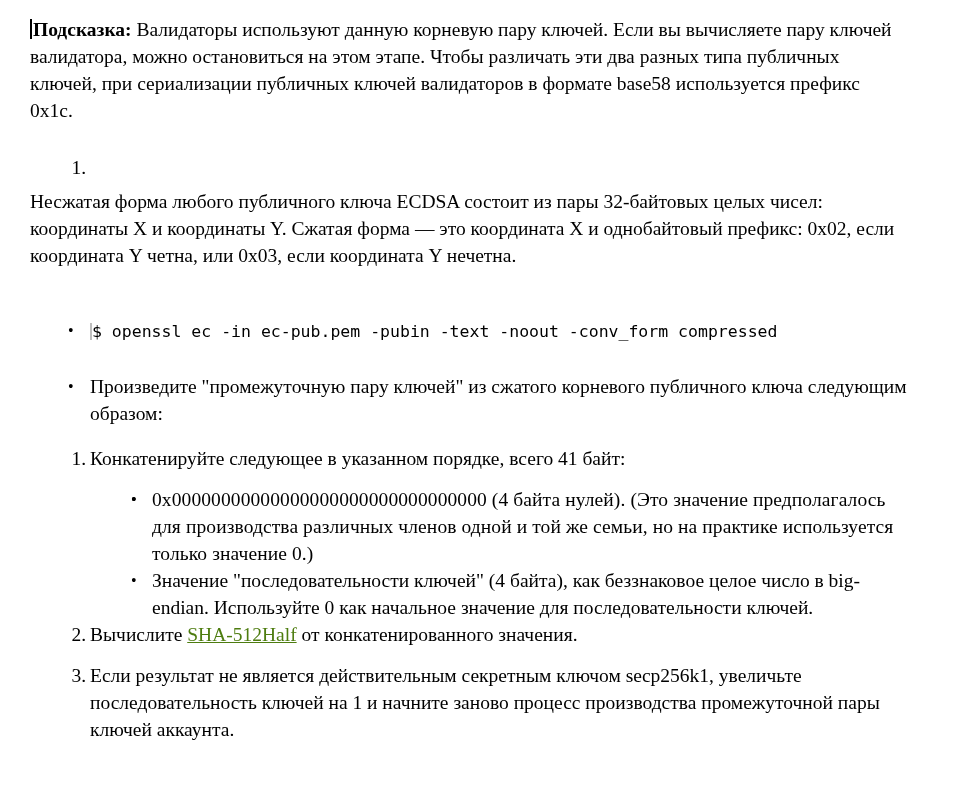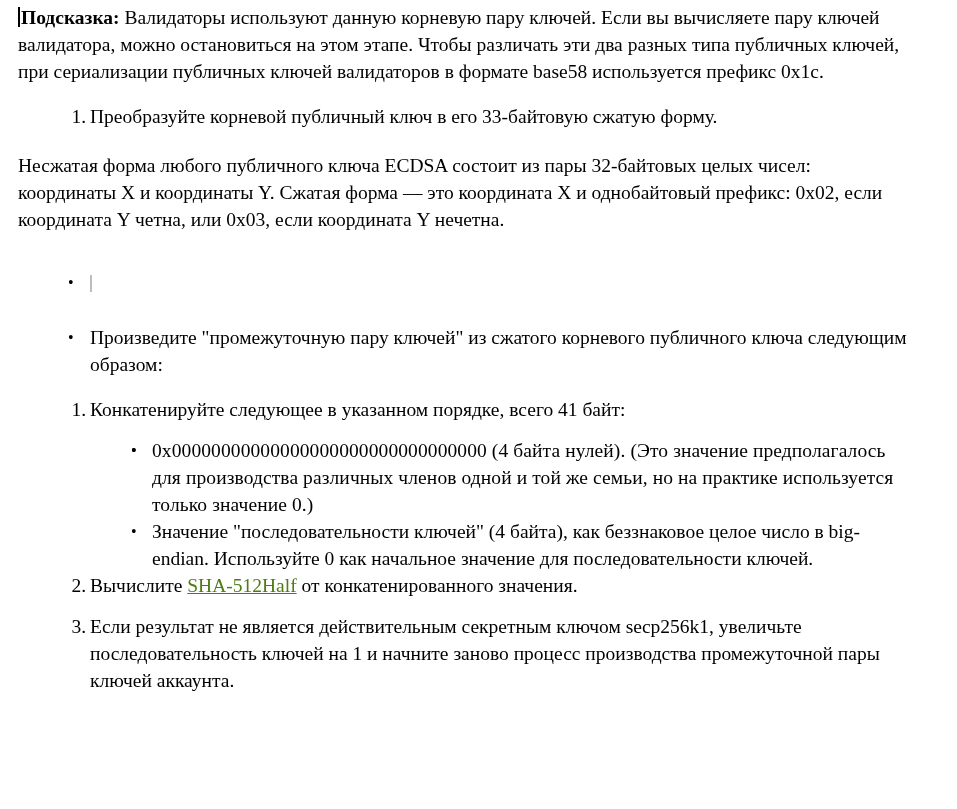--- a/index.html
+++ b/index.html
@@ -25,21 +25,21 @@
   }
   .caret {
     display: inline-block;
     width: 2px;
     height: 20px;
     background: #000;
     vertical-align: -3px;
     margin-right: 1px;
   }
   p.para {
-    margin: 4px;
+    margin: 16px;
     padding: 0 40px 0 14px;
     text-align: left;
   }
   .tip-para {
     padding-top: 22px;
   }
   .gap-sm { height: 10px; }
   .gap-md { height: 14px; }
   .gap-lg { height: 18px; }
 
@@ -153,37 +153,36 @@
 
   <p class="para tip-para">
     <span class="caret"></span><strong class="bold">Подсказка:</strong><span> Валидаторы используют данную корневую пару ключей. Если вы вычисляете пару ключей валидатора, можно остановиться на этом этапе. Чтобы различать эти два разных типа публичных ключей, при сериализации публичных ключей валидаторов в формате base58 используется префикс 0x1c.</span>
   </p>
 
   <div class="gap-md"></div>
 
   <ol class="ol1">
     <li>
       <span class="marker">1.</span>
-      <span>Преобразуйте корневой публичный ключ в его 33-байтовую сжатую форму.</span>
     </li>
   </ol>
 
   <div class="gap-lg"></div>
 
   <p class="para">Несжатая форма любого публичного ключа ECDSA состоит из пары 32-байтовых целых чисел: координаты X и координаты Y. Сжатая форма — это координата X и однобайтовый префикс: 0x02, если координата Y четна, или 0x03, если координата Y нечетна.</p>
 
   <div class="gap-lg"></div>
 
 
   <div class="gap-md"></div>
 
   <ul class="ul1">
     <li>
       <span class="bullet">•</span>
-      <span class="code-caret"></span>
+      <span class="code-caret"></span><code class="cmd">$ openssl ec -in ec-pub.pem -pubin -text -noout -conv_form compressed</code>
     </li>
   </ul>
 
   <div class="gap-lg"></div>
   <div class="gap-sm"></div>
 
   <ul class="ul1">
     <li>
       <span class="bullet">•</span>
       <span>Произведите "промежуточную пару ключей" из сжатого корневого публичного ключа следующим образом:</span>

